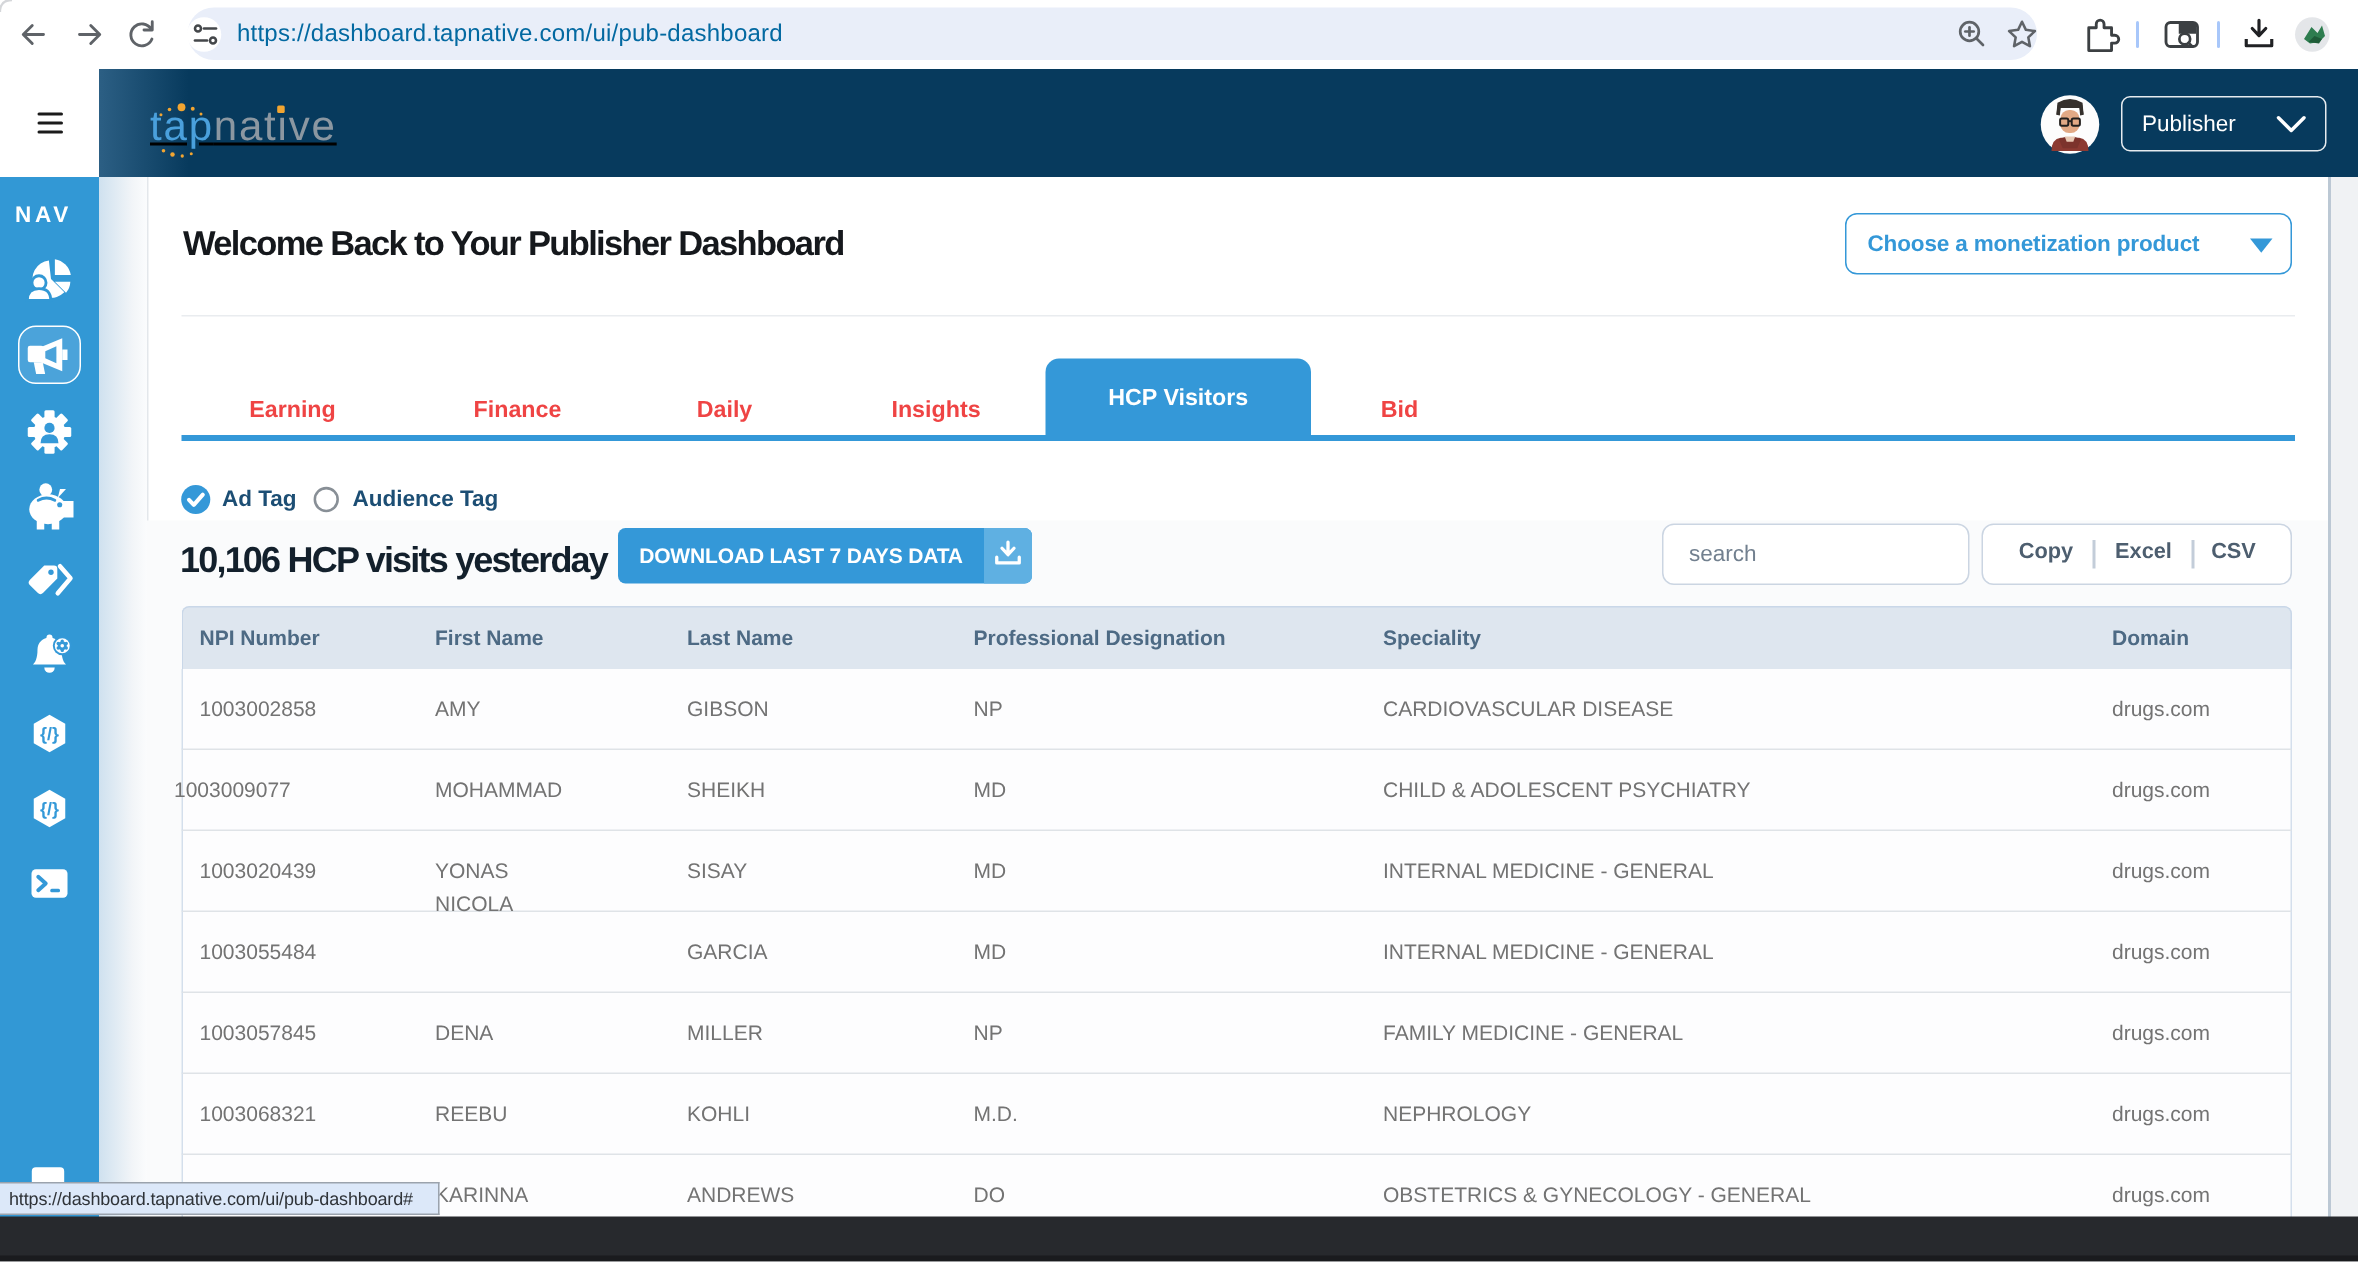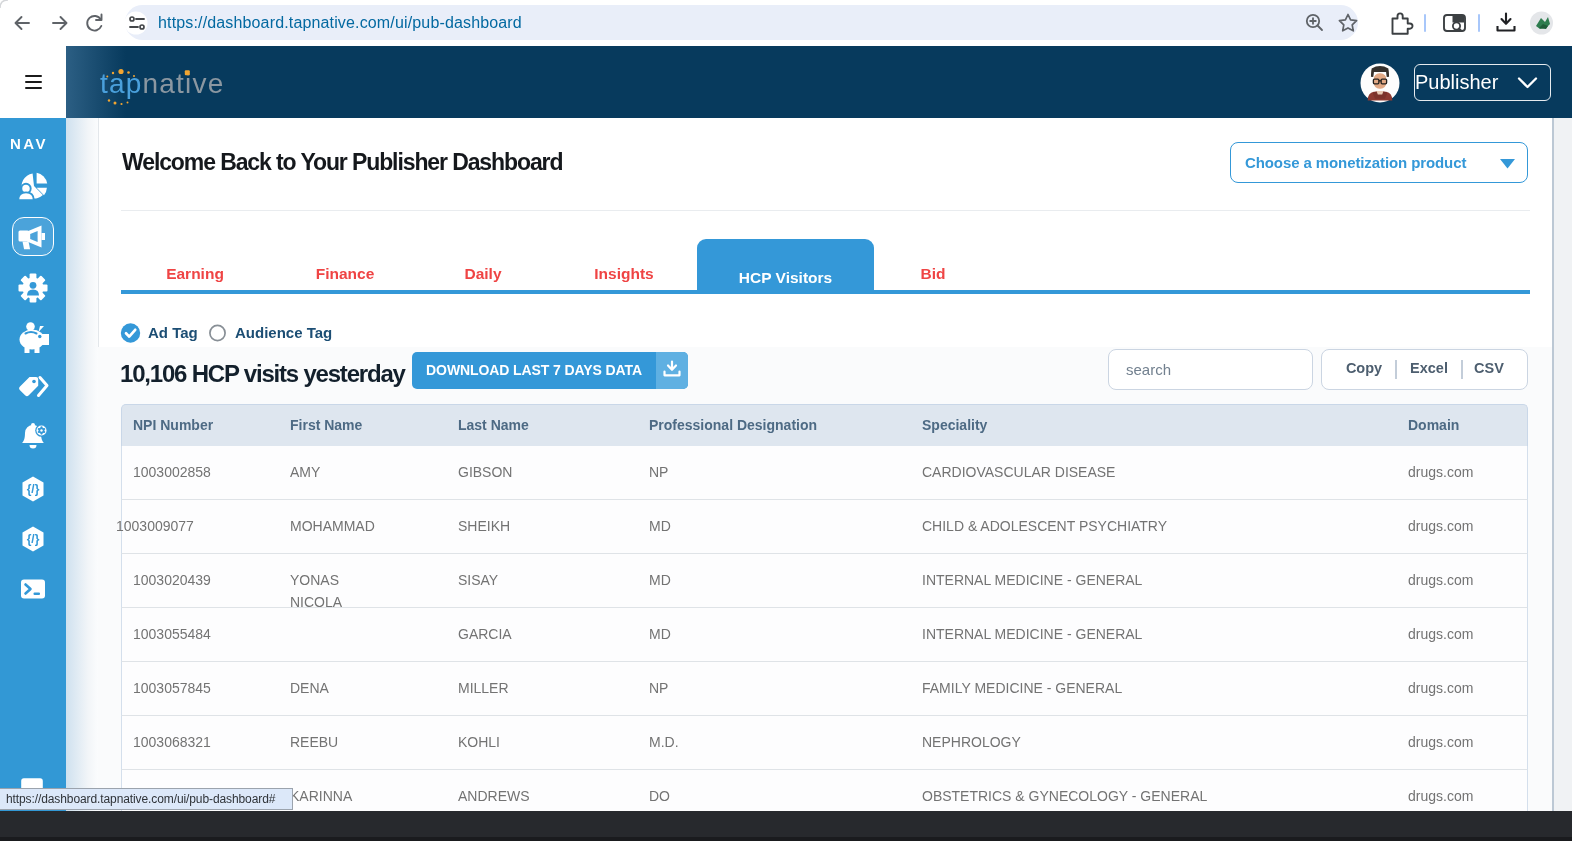--- a/index.html
+++ b/index.html
@@ -10,41 +10,41 @@
   
   #chrome { left:0; top:0; width:1572px; height:46px; background:#fff; }
   #omnibox { left:125px; top:5px; width:1233px; height:35px; background:#e9eef9; border-radius:18px; }
   #urltext { left:158px; top:5px; height:52px; line-height:35px; font-size:16px; color:#0369a1; letter-spacing:0.15px; }
 
   
   #appheader { left:0; top:46px; width:1572px; height:72px; background:#073a5d; }
   #headergrad { left:66px; top:46px; width:60px; height:72px; background:linear-gradient(to right,#2c5f84,rgba(7,58,93,0)); }
   #burgerbox { left:0; top:46px; width:66px; height:72px; background:#fff; }
   .bar { left:25px; width:17px; height:2.6px; background:#1b1b1b; border-radius:1px; }
-  #logo { left:100px; top:64px; height:40px; line-height:40px; font-size:28px; letter-spacing:1.2px; white-space:nowrap; }
+  #logo { left:100px; top:64px; height:40px; line-height:40px; font-size:28px; letter-spacing:1.2px; white-space:nowrap;text-decoration:underline; }
   #logo .tap { color:#4aa0dc; }
   #logo .nat { color:#8b97a1; }
-  #pubbtn { left:1414px; top:64px; width:137px; height:37px; border:1px solid rgba(255,255,255,0.9); border-radius:6px; color:#fff; font-size:20px; line-height:35px; }
+  #pubbtn { left:1414px; top:64px; width:137px; height:37px; border:1px solid rgba(255,255,255,0.9); border-radius:6px; color:#fff; font-size:15px; line-height:35px; padding-left:13px; }
 
   
   #sidebar { left:0; top:118px; width:66px; height:694px; background:#3298d5; }
   #navlabel { left:10px; top:135px; color:#fff; font-weight:bold; font-size:15px; letter-spacing:2.5px; }
   #selpill { left:12px; top:217px; width:42px; height:39px; border:1.5px solid #fff; border-radius:12px; background:#4ba3da; }
   #sidegrad { left:66px; top:118px; width:32px; height:694px; background:linear-gradient(to right,#cfe1ef,#f2f5f8 70%,#fbfcfd); }
   #sideline { left:98px; top:118px; width:1px; height:694px; background:#e3e7eb; }
 
   
   #welcome { left:122px; top:149px; font-size:23px; font-weight:bold; color:#15181c; letter-spacing:-1.1px; }
   #choosebtn { left:1230px; top:142px; width:298px; height:41px; border:1.5px solid #3498d8; border-radius:8px; }
   #choosebtn span { position:absolute; left:14px; top:0; line-height:39px; font-size:15px; font-weight:bold; color:#3498d8; letter-spacing:-0.1px; }
   #hr1 { left:121px; top:210px; width:1409px; height:1px; background:#e9ecef; }
 
   .tab { top:254px; height:40px; line-height:40px; font-size:15.5px; font-weight:bold; color:#ef4444; transform:translateX(-50%); }
   #activetab { left:697px; top:239px; width:177px; height:55px; background:#3498d8; border-radius:9px 9px 0 0; }
-  #activetab span { position:absolute; left:50%; transform:translateX(-50%); top:13px; height:40px; line-height:28px; font-size:15.5px; font-weight:bold; color:#fff; white-space:nowrap;margin-top:12px; }
+  #activetab span { position:absolute; left:50%; transform:translateX(-50%); top:13px; height:40px; line-height:28px; font-size:15.5px; font-weight:bold; color:#fff; white-space:nowrap; }
   #tabline { left:121px; top:290px; width:1409px; height:4px; background:#3498d8; }
 
   #section { left:98px; top:347px; width:1454px; height:465px; background:#fafbfc; }
 
   .radlabel { top:324px; font-size:15px; font-weight:bold; color:#1c4e74; }
   #visits { left:120px; top:360px; font-size:24px; font-weight:bold; color:#13202c; letter-spacing:-1.2px; }
   #dlbtn { left:412px; top:352px; width:276px; height:37px; border-radius:5px; background:#3498d8; }
   #dlseg { left:656px; top:352px; width:32px; height:37px; background:#5fb0e2; border-radius:0 5px 5px 0; }
   #dlbtn span { position:absolute; left:0; top:0; width:244px; text-align:center; line-height:37px; font-size:14px; font-weight:bold; color:#fff; letter-spacing:-0.1px; white-space:nowrap; }
 

